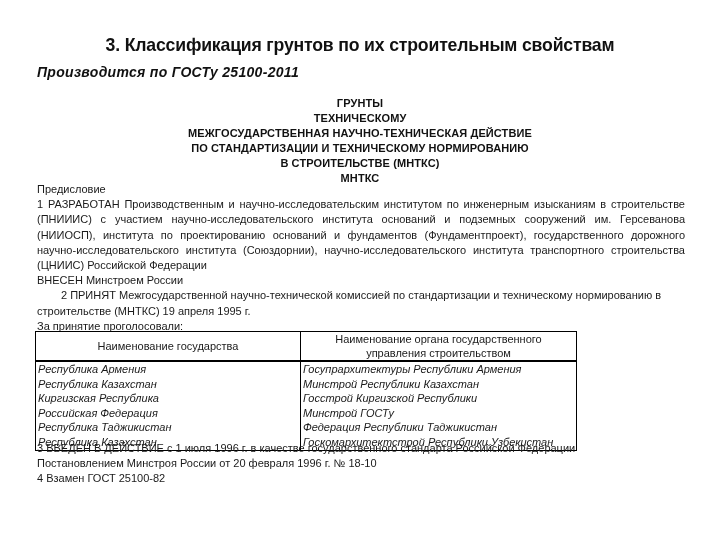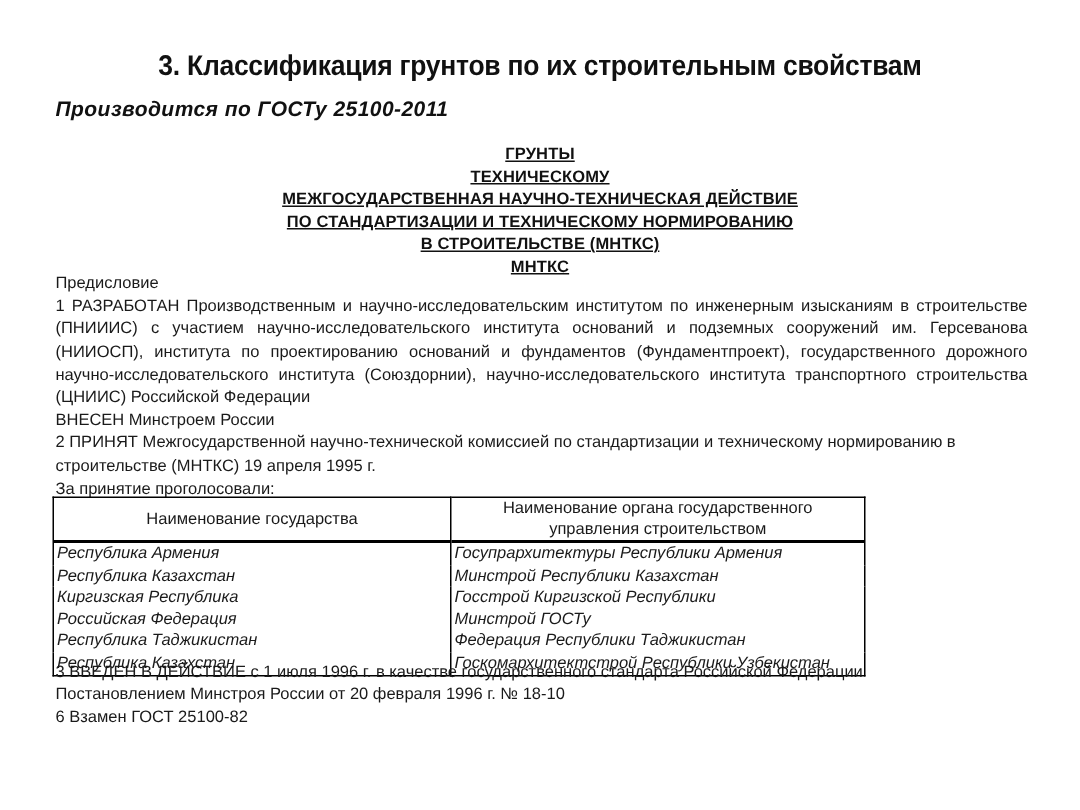--- a/index.html
+++ b/index.html
@@ -12,28 +12,28 @@
       font-family: "Liberation Sans", sans-serif;
       font-weight: bold; font-size: 19px; letter-spacing: -0.2px;
       transform: scaleX(0.93); transform-origin: center;
     }
     .subtitle {
       position: absolute; left: 37px; top: 64px;
       font-weight: bold; font-style: italic; font-size: 14px; letter-spacing: 0.3px;
     }
     .gost-header {
       position: absolute; left: 0; top: 96px; width: 720px; text-align: center;
-      font-size: 11px; font-weight: bold; line-height: 15px; letter-spacing: 0.1px; text-decoration: underline;
+      font-size: 11px; font-weight: bold; line-height: 15px; letter-spacing: 0.1px;
     }
     .body-text {
       position: absolute; left: 37px; top: 182px; width: 648px;
       font-size: 11px; line-height: 15.2px; color: #1a1a1a;
     }
     .body-text p { margin: 0; text-align: justify; text-align-last: left; }
-    .body-text p.nj { text-align: left; }
+    .body-text p.nj { text-align: center; }
     .gtable {
       position: absolute; left: 35px; top: 331px; width: 542px;
       border-collapse: collapse; font-size: 11px; color: #1a1a1a;
     }
     .gtable th {
       font-weight: normal; border: 1.5px solid #000; border-bottom: 2.5px solid #000;
       height: 27px; padding: 0 4px; text-align: center; line-height: 14px;
     }
     .gtable td {
       border-left: 1.5px solid #000; border-right: 1.5px solid #000;
@@ -105,14 +105,14 @@
     <tr>
       <td>Республика Казахстан</td>
       <td>Госкомархитектстрой Республики Узбекистан</td>
     </tr>
   </tbody>
 </table>
 
 <div class="footer-text">
   <p>3 ВВЕДЕН В ДЕЙСТВИЕ с 1 июля 1996 г. в качестве государственного стандарта Российской Федерации</p>
   <p>Постановлением Минстроя России от 20 февраля 1996 г. № 18-10</p>
-  <p>6 Взамен ГОСТ 25100-82</p>
+  <p>4 Взамен ГОСТ 25100-82</p>
 </div>
 
 </body></html>

